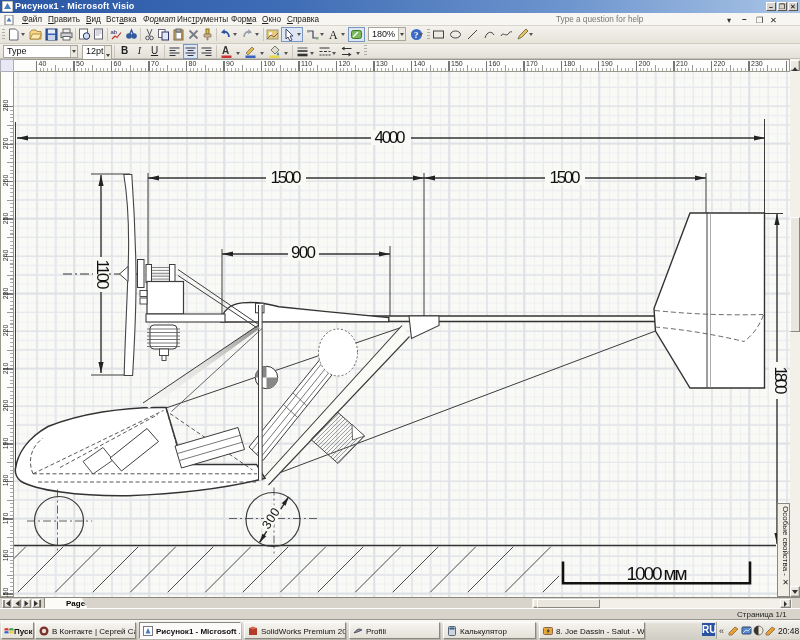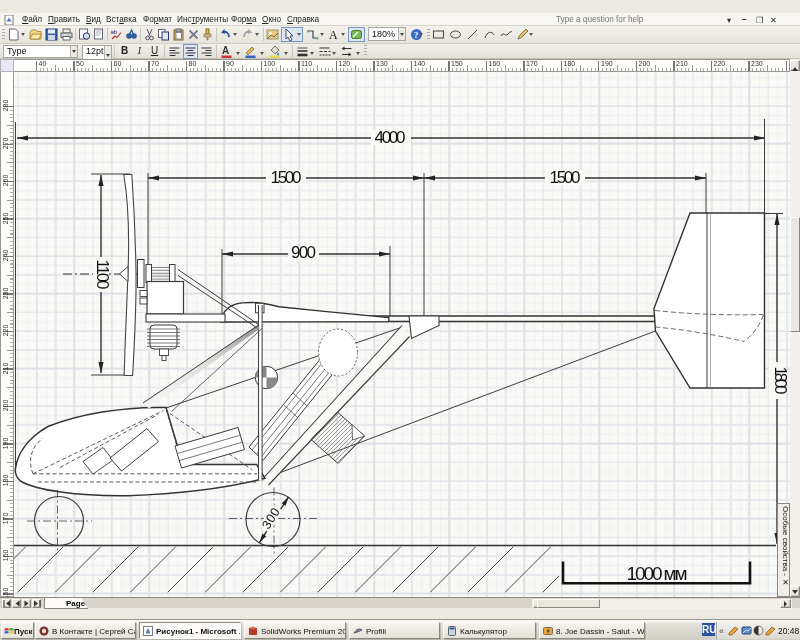--- a/index.html
+++ b/index.html
@@ -82,31 +82,41 @@
 #taskbar { left:0; top:619px; width:800px; height:21px; background:linear-gradient(#fdfdfc, #e3e0d8 20%, #d2cfc6 90%); border-top:1px solid #9a978f; }
 .task { position:absolute; top:2px; height:17px; background:linear-gradient(#f6f4ef,#e4e1d8); border:1px solid #fff;
   border-right-color:#8a877f; border-bottom-color:#8a877f; box-shadow:1px 1px 0 #00000022; font-size:8px; color:#111; overflow:hidden; white-space:nowrap; }
 .task .ti { position:absolute; left:3px; top:3px; width:10px; height:10px; }
 .task .tt { position:absolute; left:16px; top:4px; }
 </style>
 </head>
 <body>
 <div id="screen">
 
+  <div id="titlebar" class="abs">
+    <svg class="abs ticon" viewBox="0 0 11 11">
+        <rect x="0" y="0" width="11" height="11" fill="#fff" stroke="#888" stroke-width="1"></rect>
+        <path d="M2 8 L5.5 2 L9 8 Z" fill="#4a7ac0"></path>
+      </svg>
+    <div class="abs ttext">Рисунок1 - Microsoft Visio</div>
+    <div class="winbtn abs" style="left:766px; font-weight:bold;">–</div>
+    <div class="winbtn abs" style="left:777px;">❐</div>
+    <div class="winbtn abs" style="left:788px;">✕</div>
+  </div>
 
   <div id="menubar" class="abs">
     <svg class="abs" style="left:4px; top:2px;" width="10" height="10" viewBox="0 0 10 10">
         <rect x="1" y="0" width="8" height="10" fill="#fff" stroke="#777"></rect>
         <path d="M2.5 6.5 L5 2.5 L7.5 6.5 Z" fill="#4a7ac0"></path>
       </svg>
     <span class="mi" style="left:22px;"><u>Ф</u>айл</span>
     <span class="mi" style="left:48px;"><u>П</u>равить</span>
     <span class="mi" style="left:86px;"><u>В</u>ид</span>
     <span class="mi" style="left:106px;">Вст<u>а</u>вка</span>
-    <span class="mi" style="left:143px;">Фо<u>р</u>мат</span>
+    <span class="mi" style="left:143px;font-style:italic;">Фо<u>р</u>мат</span>
     <span class="mi" style="left:177px;">Инс<u>т</u>рументы</span>
     <span class="mi" style="left:231px;">Фор<u>м</u>а</span>
     <span class="mi" style="left:262px;"><u>О</u>кно</span>
     <span class="mi" style="left:287px;"><u>С</u>правка</span>
     <span class="mi q" style="left:556px;">Type a question for help</span>
     <span class="mi" style="left:727px; color:#333;">▾</span>
     <span class="mi" style="left:742px; font-weight:bold;">–</span>
     <span class="mi" style="left:756px;">❐</span>
     <span class="mi" style="left:770px;">✕</span>
   </div>
@@ -541,20 +551,23 @@
       </svg>
     <div class="abs" style="left:44px; top:0px; width:44px; height:11px; background:#fcfbf8; border:1px solid #8a877f; border-top:none; clip-path:polygon(0 0, 86% 0, 100% 100%, 0 100%); font-size:8px; font-weight:bold; padding:1px 0 0 21px;">Page-1</div>
     <div class="abs sbar" style="left:532px; top:1px; width:260px; height:10px;"></div>
     <div class="sbtn" style="left:533px; top:1px; width:11px; height:9px;"></div>
     <div class="arr" style="left:536px; top:3px; border:3px solid transparent; border-right:3px solid #333;"></div>
     <div class="sthumb" style="left:537px; top:1px; width:63px; height:9px;"></div>
     <div class="sbtn" style="left:780px; top:1px; width:11px; height:9px;"></div>
     <div class="arr" style="left:784px; top:3px; border:3px solid transparent; border-left:3px solid #333;"></div>
   </div>
 
+  <div id="statusbar" class="abs">
+    <span class="abs" style="left:737px; top:1px;">Страница 1/1</span>
+  </div>
 
   <div id="taskbar" class="abs">
     <div class="task" style="left:1px; width:33px;">
       <svg class="ti" style="left:2px;" viewBox="0 0 10 10">
           <path d="M0.5 2.5 Q2.5 1.5 4.5 2.5 L4.5 4.7 Q2.5 3.9 0.5 4.7 Z" fill="#d33"></path>
           <path d="M5.2 2.5 Q7.2 1.5 9.5 2.5 L9.5 4.7 Q7.2 3.9 5.2 4.7 Z" fill="#4a4"></path>
           <path d="M0.5 5.4 Q2.5 4.6 4.5 5.4 L4.5 7.6 Q2.5 6.8 0.5 7.6 Z" fill="#36c"></path>
           <path d="M5.2 5.4 Q7.2 4.6 9.5 5.4 L9.5 7.6 Q7.2 6.8 5.2 7.6 Z" fill="#ec3"></path>
         </svg>
       <span class="tt" style="left:12px; font-weight:bold;">Пуск</span>

